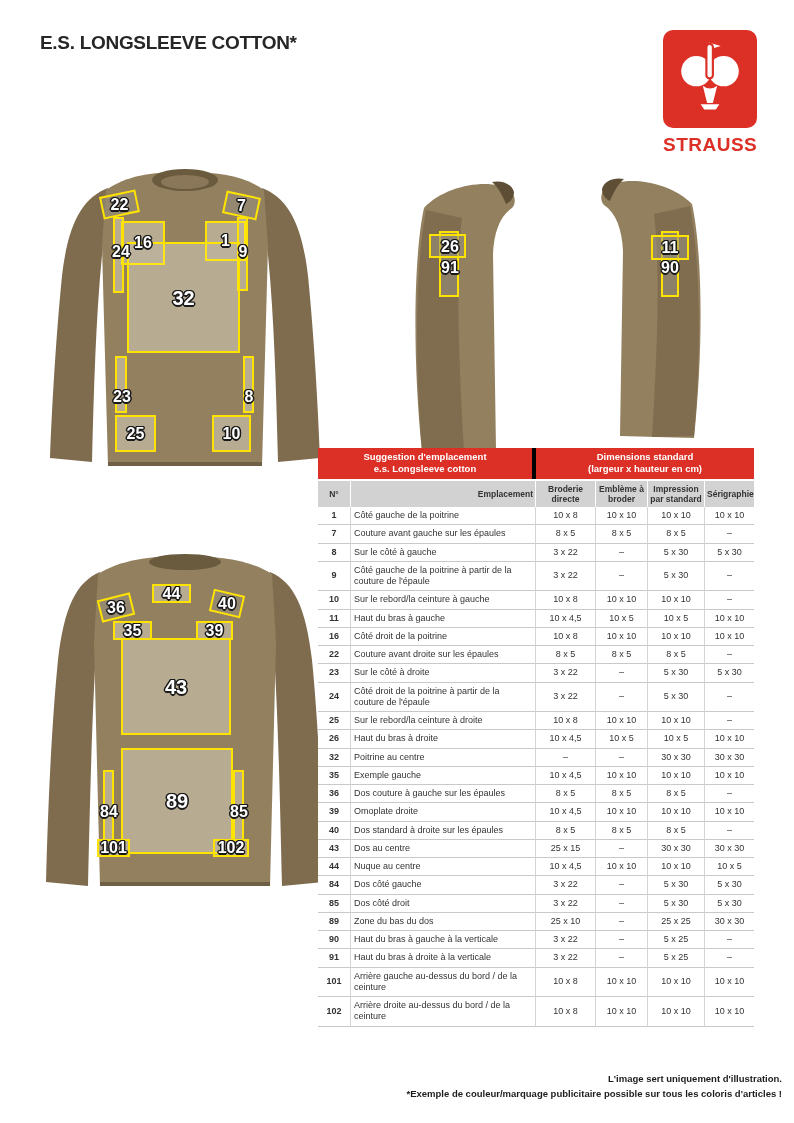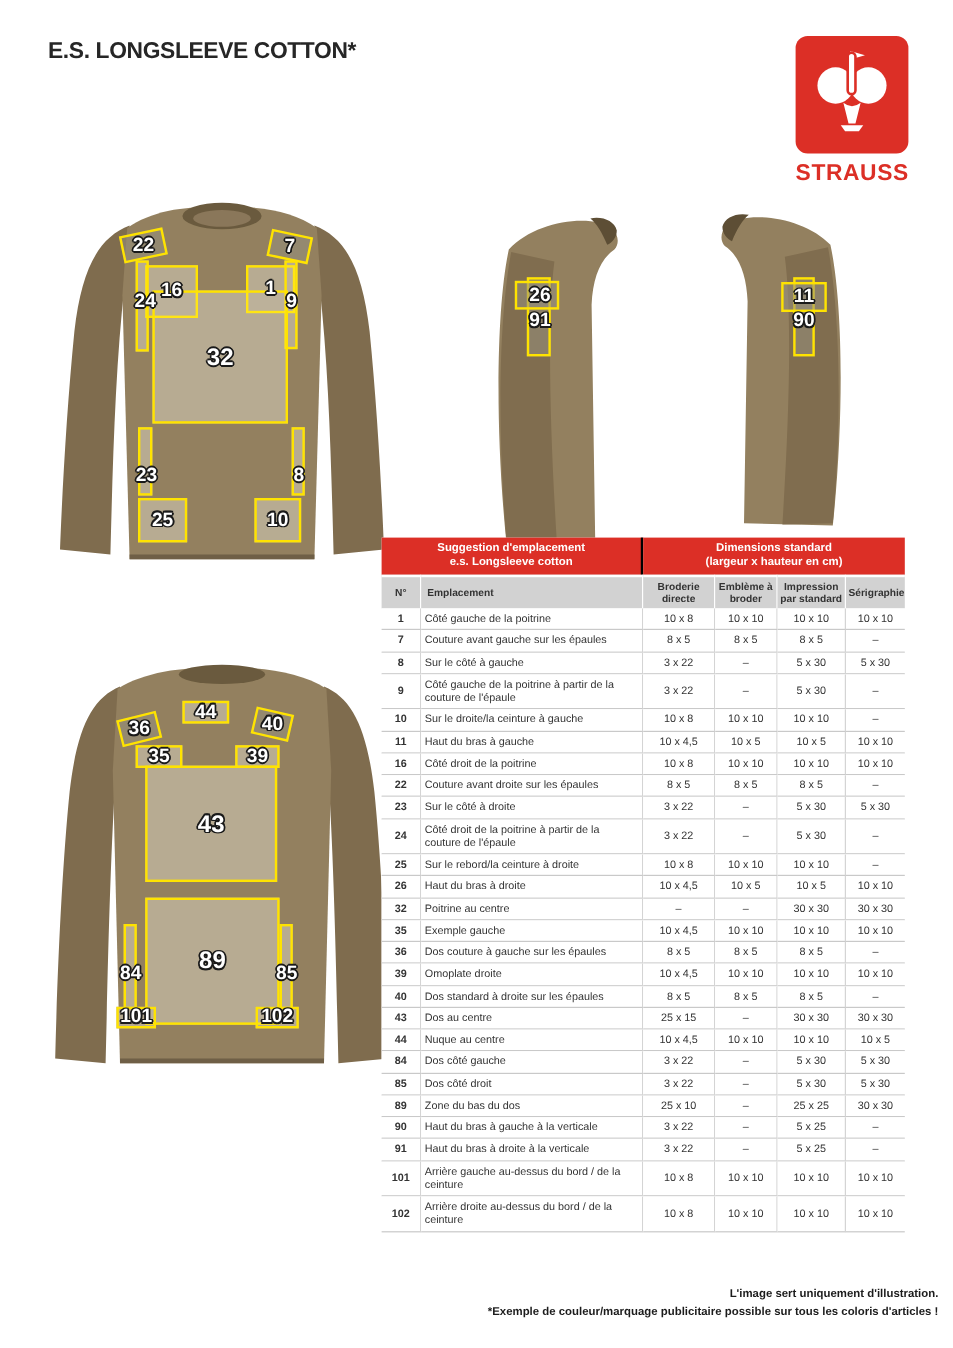--- a/index.html
+++ b/index.html
@@ -28,26 +28,26 @@
                       -1px -1px #1a1a1a,1px 1px #1a1a1a,-1px 1px #1a1a1a,1px -1px #1a1a1a;}
   .mlabel.lg{font-size:20px;}
 
   
   .ptable{position:absolute;left:318px;top:448px;width:436px;z-index:10;
           border-collapse:separate;border-spacing:0;table-layout:fixed;
           font-size:9px;color:#333;background:#fff;}
   .ptable th,.ptable td{box-sizing:border-box;}
   .red-cell{background:#dc2f26;color:#fff;font-weight:bold;font-size:9.5px;
             text-align:center;padding:3px 2px;line-height:1.3;}
-  .red-cell.left{border-right:2px solid #000000;}
+  .red-cell.left{border-right:4px solid #000000;}
   .hdr-row th{background:#d2d2d2;color:#333;font-weight:bold;font-size:8.5px;
               text-align:center;padding:3px 2px;border-top:2px solid #fff;
               border-right:1px solid #fff;line-height:1.2;vertical-align:middle;}
   .hdr-row th:last-child{border-right:none;}
-  .hdr-row th.h-emp{text-align:left;padding-left:5px;}
+  .hdr-row th.h-emp{text-align:right;padding-left:5px;}
   .ptable tbody td{border-bottom:1px solid #c9c9c9;border-right:1px solid #d4d4d4;
                    padding:3px 3px;vertical-align:middle;line-height:1.25;background:#fff;}
   .ptable tbody td:last-child{border-right:none;}
   .ptable td.c-num{font-weight:bold;text-align:center;}
   .ptable td.c-dim{text-align:center;}
 
   
   .footnote{position:absolute;right:12px;top:1072px;text-align:right;
             font-size:9.5px;font-weight:bold;color:#1c1c1c;line-height:1.55;}
 </style>
@@ -243,21 +243,21 @@
         <tr>
           <td class="c-num">9</td>
           <td class="c-label">Côté gauche de la poitrine à partir de la couture de l'épaule</td>
           <td class="c-dim">3 x 22</td>
           <td class="c-dim">–</td>
           <td class="c-dim">5 x 30</td>
           <td class="c-dim">–</td>
         </tr>
         <tr>
           <td class="c-num">10</td>
-          <td class="c-label">Sur le droite/la ceinture à gauche</td>
+          <td class="c-label">Sur le rebord/la ceinture à gauche</td>
           <td class="c-dim">10 x 8</td>
           <td class="c-dim">10 x 10</td>
           <td class="c-dim">10 x 10</td>
           <td class="c-dim">–</td>
         </tr>
         <tr>
           <td class="c-num">11</td>
           <td class="c-label">Haut du bras à gauche</td>
           <td class="c-dim">10 x 4,5</td>
           <td class="c-dim">10 x 5</td>

